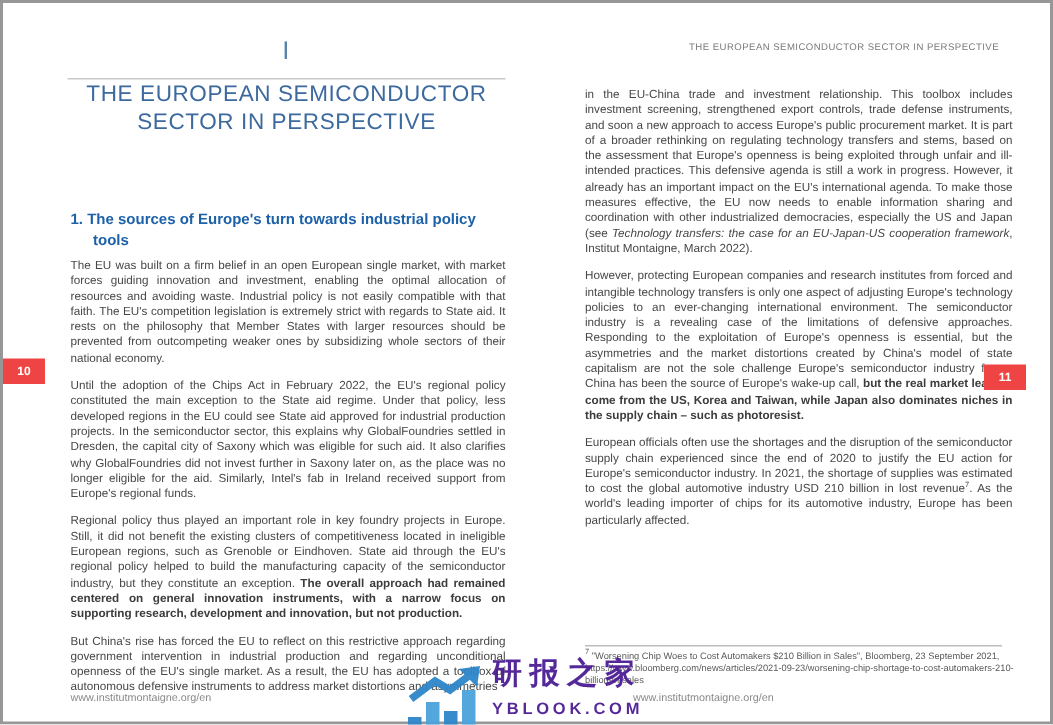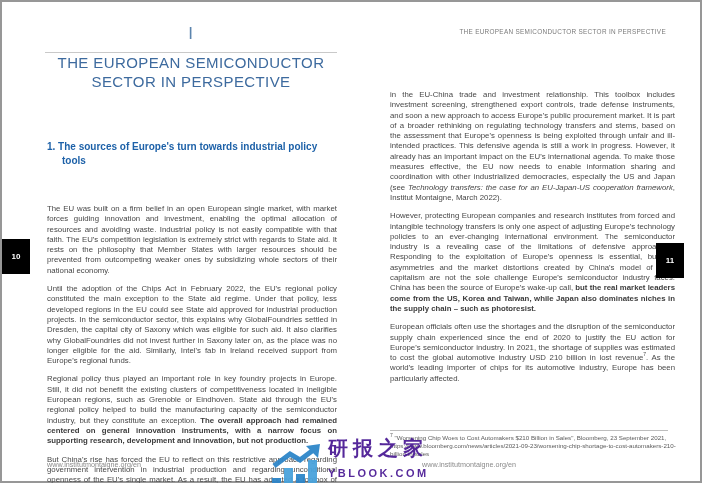--- a/index.html
+++ b/index.html
@@ -25,42 +25,41 @@
   }
   .section-heading {
     position:absolute; left:45px; top:138px; width:292px;
     color:#1d61a8; font-size:10px; font-weight:bold; line-height:13.5px;
     padding-left:15px; text-indent:-15px;
   }
   .body-col {
     position:absolute;
     font-size:7.8px; line-height:10.3px; color:#474747;
     text-align:justify;
-    margin-top:32px;
   }
   .body-col p { margin-bottom:8px; }
   .body-col .b { font-weight:bold; color:#3c3c3c; }
   .body-col .i { font-style:italic; }
   sup { font-size:5px; vertical-align:super; line-height:0; }
   .left-col  { left:45px;  top:170px; width:290px; }
   .right-col { left:388px; top:56px;  width:285px; }
   
   .running-header {
     position:absolute; right:34px; top:26px; width:300px;
     text-align:right; color:#7a7a7a; font-size:6.4px; letter-spacing:0.3px;
   }
   .footnote {
     position:absolute; left:388px; top:428px; width:290px;
     font-size:6.2px; line-height:8px; color:#5a5a5a; text-align:left;
   }
   .footnote .fn-rule { display:block; border-top:1px solid #bdbdbd; margin-bottom:3px; width:278px; }
   
   .pagenum {
-    position:absolute; width:28px; height:35px;
-    background:#000000; color:#ffffff;
+    position:absolute; width:28px; height:17px;
+    background:#ef4444; color:#ffffff;
     font-size:8px; font-weight:bold;
     display:flex; align-items:center; justify-content:center;
   }
   .pagenum.pn-left  { left:0;  top:237px; }
   .pagenum.pn-right { right:16px; top:241px; }
   
   .footer {
     position:absolute; top:458px;
     color:#8a8a8a; font-size:7.2px;
   }

